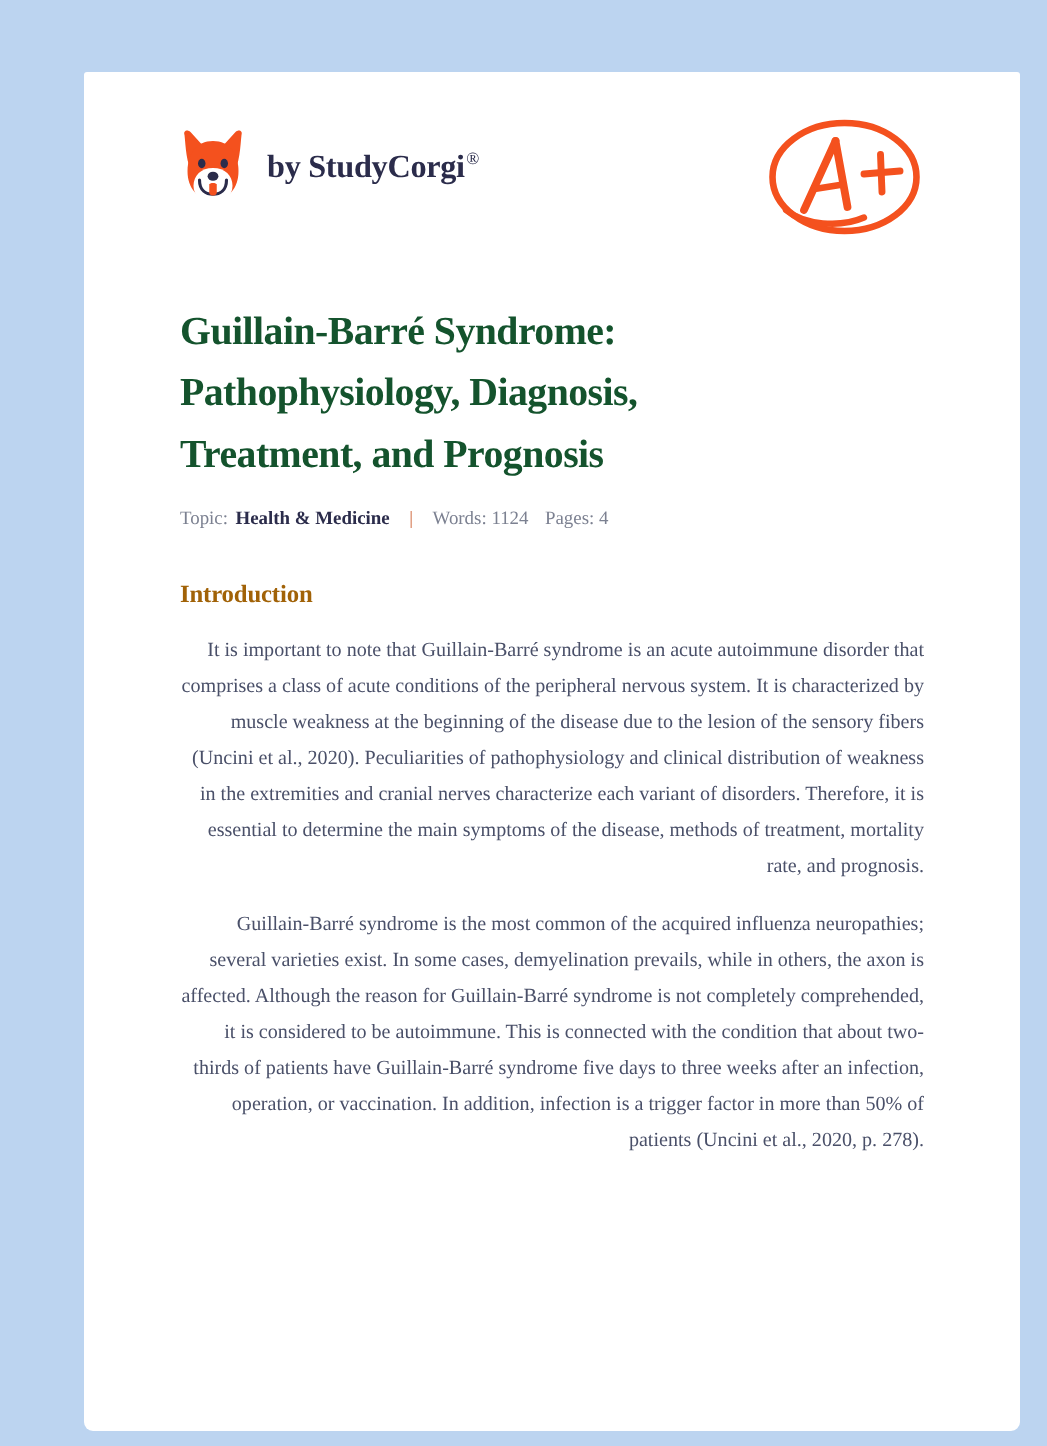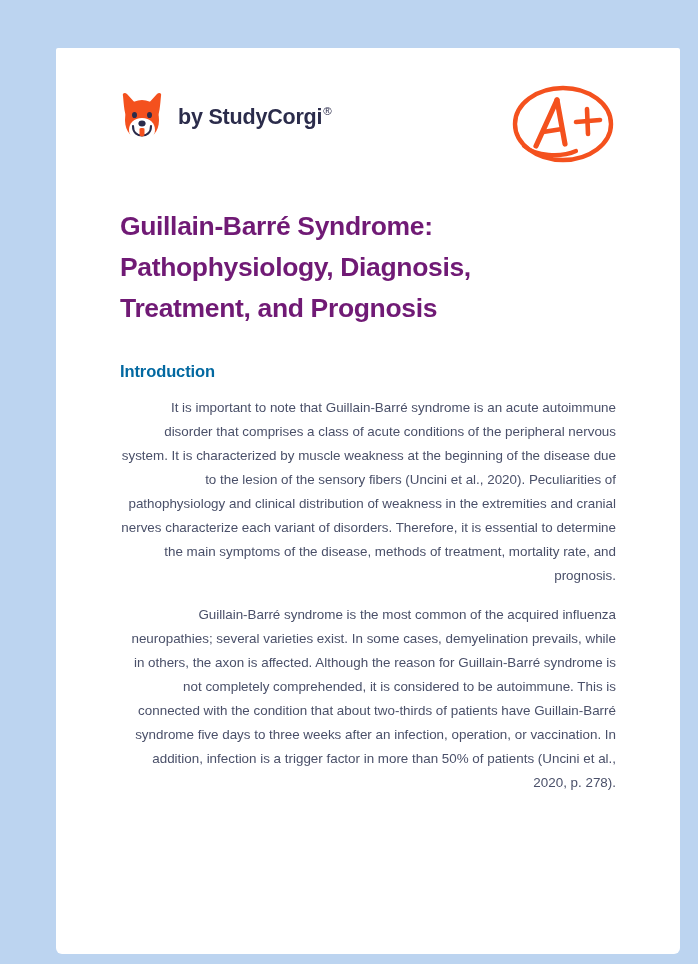--- a/index.html
+++ b/index.html
@@ -20,21 +20,22 @@
     left: 56px;
     top: 48px;
     width: 624px;
     height: 906px;
     background: #ffffff;
     border-radius: 2px 2px 6px 6px;
     overflow: hidden;
   }
 
   #page-inner {
-    padding: 10px 64px;
+    padding: 4px 64px;
+    font-family: Liberation Serif, serif;
   }
 
   
   #doc-header {
     display: flex;
     align-items: flex-start;
     justify-content: space-between;
     padding-top: 16px;
     height: 100px;
   }
@@ -75,21 +76,21 @@
     margin-top: 6px;
     flex: 0 0 auto;
     display: block;
   }
 
   
   #doc-title {
     font-size: 26.5px;
     line-height: 41px;
     font-weight: 700;
-    color: #701a75;
+    color: #14532d;
     letter-spacing: -0.35px;
     margin: 0;
     padding-top: 32px;
     max-width: 430px;
   }
 
   
   #doc-meta {
     margin-top: 15px;
     font-size: 12.6px;
@@ -108,21 +109,21 @@
     color: #d0693f;
     margin: 0 13px;
   }
   #meta-words { color: #7c8191; }
   #meta-pages { color: #7c8191; margin-left: 11px; }
 
   
   h2.section-heading {
     font-size: 16.5px;
     font-weight: 700;
-    color: #0369a1;
+    color: #a16207;
     margin: 33px 0 0 0;
     letter-spacing: -0.1px;
   }
 
   p.body-par {
     font-size: 13.4px;
     line-height: 24px;
     color: #4a5069;
     margin: 15px 0 0 0;
     text-align: right;
@@ -167,20 +168,27 @@
         <path d="M47 20 L55 64" fill="none" stroke="#f4511e" stroke-width="5.2" stroke-linecap="round"></path>
         <path d="M33 52 L52 49" fill="none" stroke="#f4511e" stroke-width="4.4" stroke-linecap="round"></path>
 
         <path d="M66 42 L90 40" fill="none" stroke="#f4511e" stroke-width="4.6" stroke-linecap="round"></path>
         <path d="M77 29 L78 54" fill="none" stroke="#f4511e" stroke-width="4.6" stroke-linecap="round"></path>
       </svg>
     </div>
 
     <h1 id="doc-title">Guillain-Barré Syndrome: Pathophysiology, Diagnosis, Treatment, and Prognosis</h1>
 
+    <div id="doc-meta">
+      <span id="meta-topic-label">Topic:</span>
+      <span id="meta-topic-value">Health &amp; Medicine</span>
+      <span id="meta-sep">|</span>
+      <span id="meta-words">Words: 1124</span>
+      <span id="meta-pages">Pages: 4</span>
+    </div>
 
     <h2 class="section-heading">Introduction</h2>
     <p class="body-par">It is important to note that Guillain-Barré syndrome is an acute autoimmune disorder that comprises a class of acute conditions of the peripheral nervous system. It is characterized by muscle weakness at the beginning of the disease due to the lesion of the sensory fibers (Uncini et al., 2020). Peculiarities of pathophysiology and clinical distribution of weakness in the extremities and cranial nerves characterize each variant of disorders. Therefore, it is essential to determine the main symptoms of the disease, methods of treatment, mortality rate, and prognosis.</p>
 
     <p class="body-par">Guillain-Barré syndrome is the most common of the acquired influenza neuropathies; several varieties exist. In some cases, demyelination prevails, while in others, the axon is affected. Although the reason for Guillain-Barré syndrome is not completely comprehended, it is considered to be autoimmune. This is connected with the condition that about two-thirds of patients have Guillain-Barré syndrome five days to three weeks after an infection, operation, or vaccination. In addition, infection is a trigger factor in more than 50% of patients (Uncini et al., 2020, p. 278).</p>
 
   </div>
 </div>
 
 </body></html>

